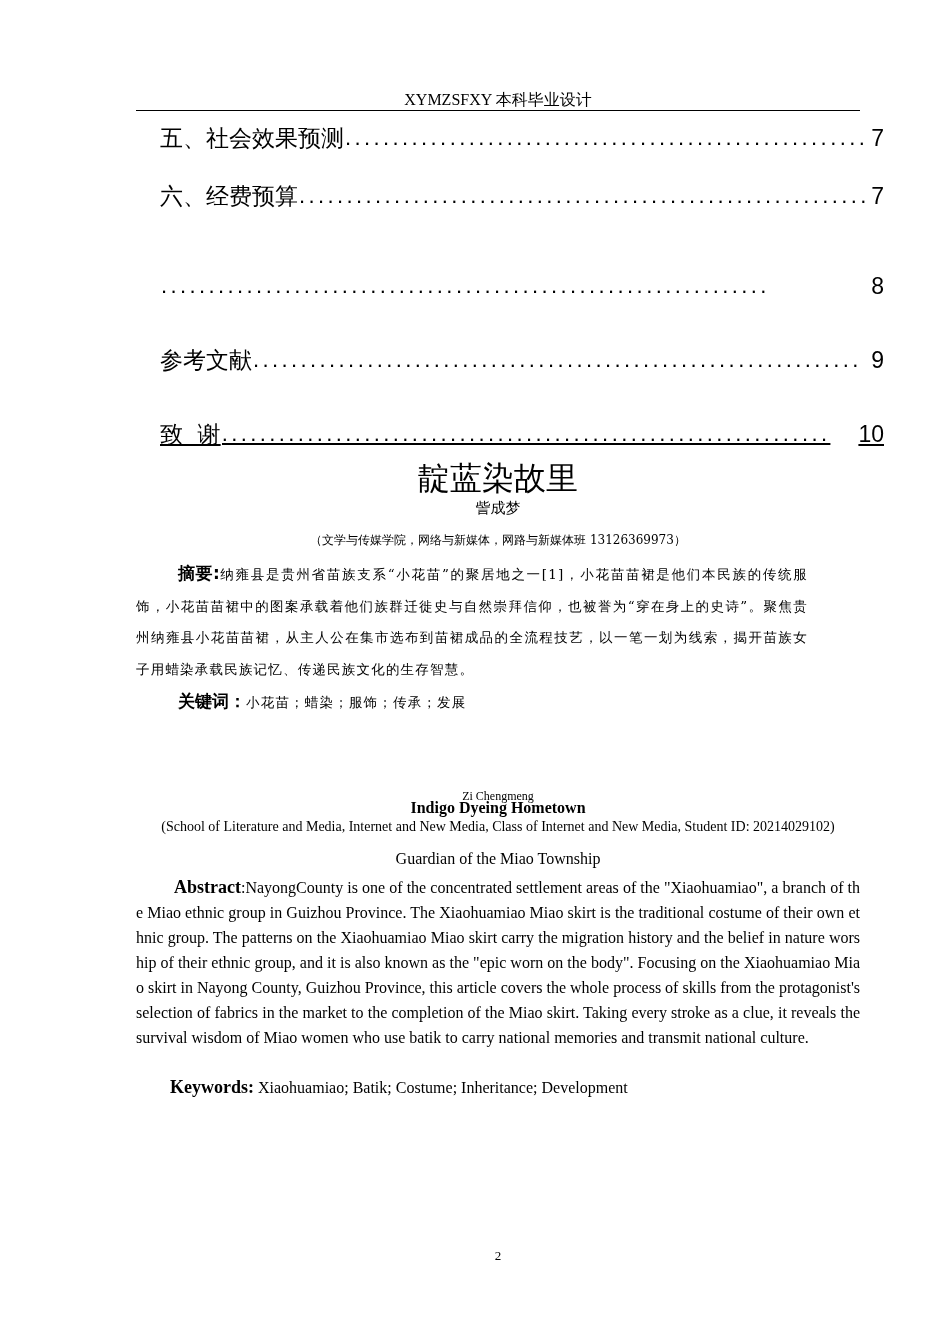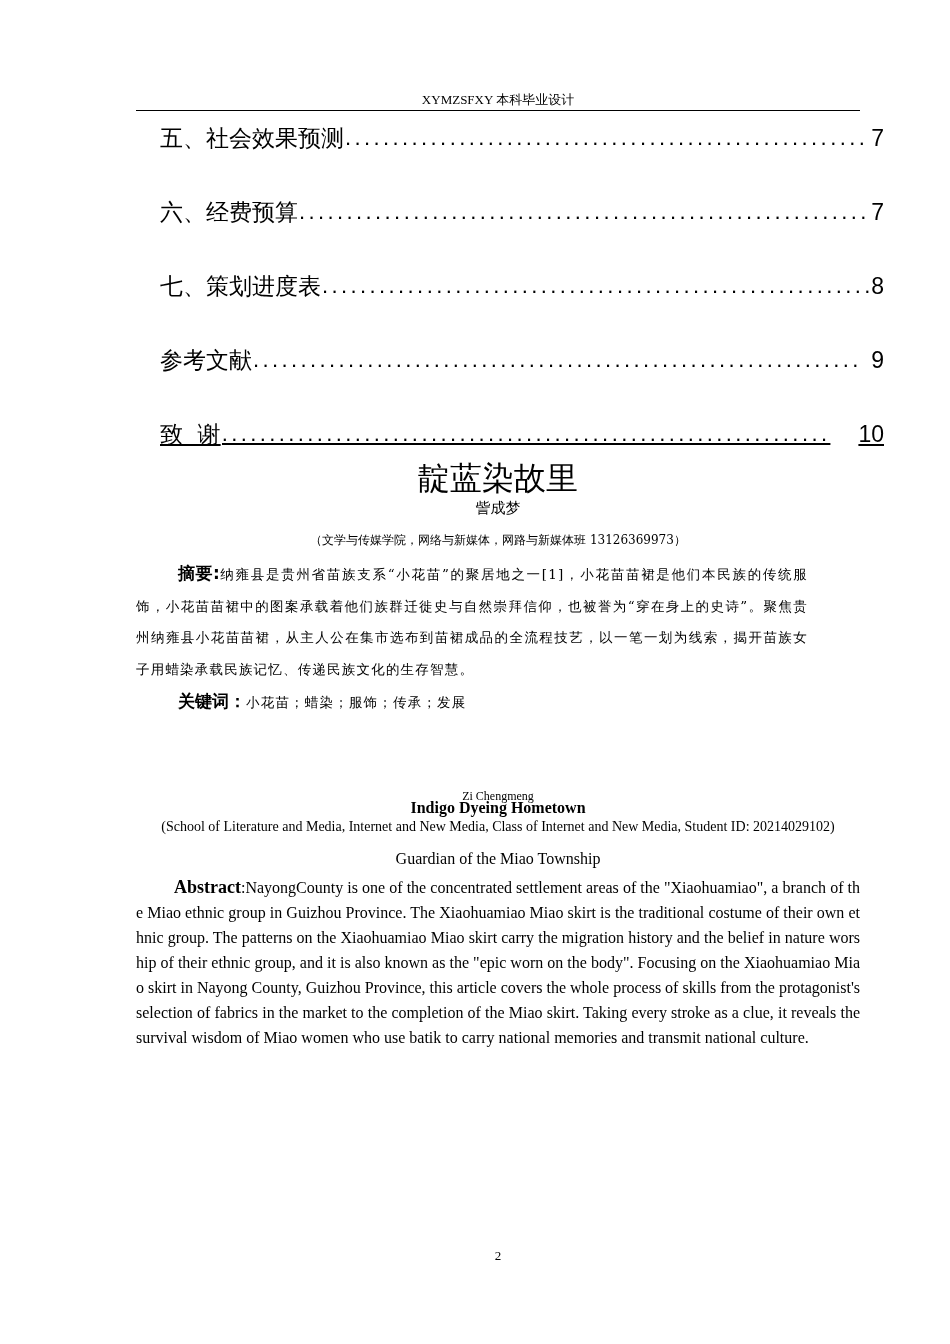--- a/index.html
+++ b/index.html
@@ -1,20 +1,20 @@
 <!DOCTYPE html>
 <html><head>
   <meta charset="utf-8">
   <style>
     html, body { margin: 0; padding: 0; background: #ffffff; }
     body { width: 950px; height: 1344px; position: relative; overflow: hidden; color: #000; }
     .page { position: absolute; left: 0; top: 0; width: 950px; height: 1344px; background: #fff; }
     .header {
       position: absolute; left: 136px; top: 90px; width: 724px; height: 20px;
-      text-align: center; font-family: "Liberation Serif", serif; font-size: 13px; line-height: 20px;
+      text-align: center; font-family: "Liberation Serif", serif; font-size: 16px; line-height: 20px;
       border-bottom: 1px solid #000;
     }
     .toc { position: absolute; left: 136px; top: 120px; width: 724px; }
     .toc-row {
       position: absolute; left: 0; width: 724px; height: 36px;
       display: flex; align-items: flex-end;
       font-family: "DejaVu Sans", sans-serif; font-size: 23px; line-height: 36px; margin-left: 24px;
     }
     .toc-label { white-space: pre; flex: 0 0 auto; }
     .toc-dots {
@@ -59,27 +59,26 @@
 <div class="page">
 
   <div class="header">XYMZSFXY 本科毕业设计</div>
 
   <div class="toc">
     <div class="toc-row" style="top:0px;">
       <span class="toc-label">五、社会效果预测</span>
       <span class="toc-dots">................................................................</span>
       <span class="toc-page">7</span>
     </div>
-    <div class="toc-row" style="top:74px;">
+    <div class="toc-row" style="top:58px;">
       <span class="toc-label">六、经费预算</span>
       <span class="toc-dots">................................................................</span>
       <span class="toc-page">7</span>
     </div>
     <div class="toc-row" style="top:148px;">
-      <span class="toc-label">七、策划进度表</span>
       <span class="toc-dots">................................................................</span>
       <span class="toc-page">8</span>
     </div>
     <div class="toc-row" style="top:222px;">
       <span class="toc-label">参考文献</span>
       <span class="toc-dots">................................................................</span>
       <span class="toc-page">9</span>
     </div>
     <div class="toc-row" style="top:296px;text-decoration:underline;">
       <span class="toc-label">致  谢</span>
@@ -102,15 +101,18 @@
 
   <div class="center en-title">Indigo Dyeing Hometown</div>
   <div class="center en-author">Zi Chengmeng</div>
   <div class="center en-affil">(School of Literature and Media, Internet and New Media, Class of Internet and New Media, Student ID: 20214029102)</div>
   <div class="center en-subtitle">Guardian of the Miao Township</div>
 
   <div class="en-block en-abstract">
     <span class="en-abs-label">Abstract</span><span>:NayongCounty is one of the concentrated settlement areas of the "Xiaohuamiao", a branch of the Miao ethnic group in Guizhou Province. The Xiaohuamiao Miao skirt is the traditional costume of their own ethnic group. The patterns on the Xiaohuamiao Miao skirt carry the migration history and the belief in nature worship of their ethnic group, and it is also known as the "epic worn on the body". Focusing on the Xiaohuamiao Miao skirt in Nayong County, Guizhou Province, this article covers the whole process of skills from the protagonist's selection of fabrics in the market to the completion of the Miao skirt. Taking every stroke as a clue, it reveals the survival wisdom of Miao women who use batik to carry national memories and transmit national culture.</span>
   </div>
 
+  <div class="en-block en-keywords">
+    <span class="en-kw-label">Keywords:</span><span> Xiaohuamiao; Batik; Costume; Inheritance; Development</span>
+  </div>
 
   <div class="page-num">2</div>
 </div>
 
 </body></html>

